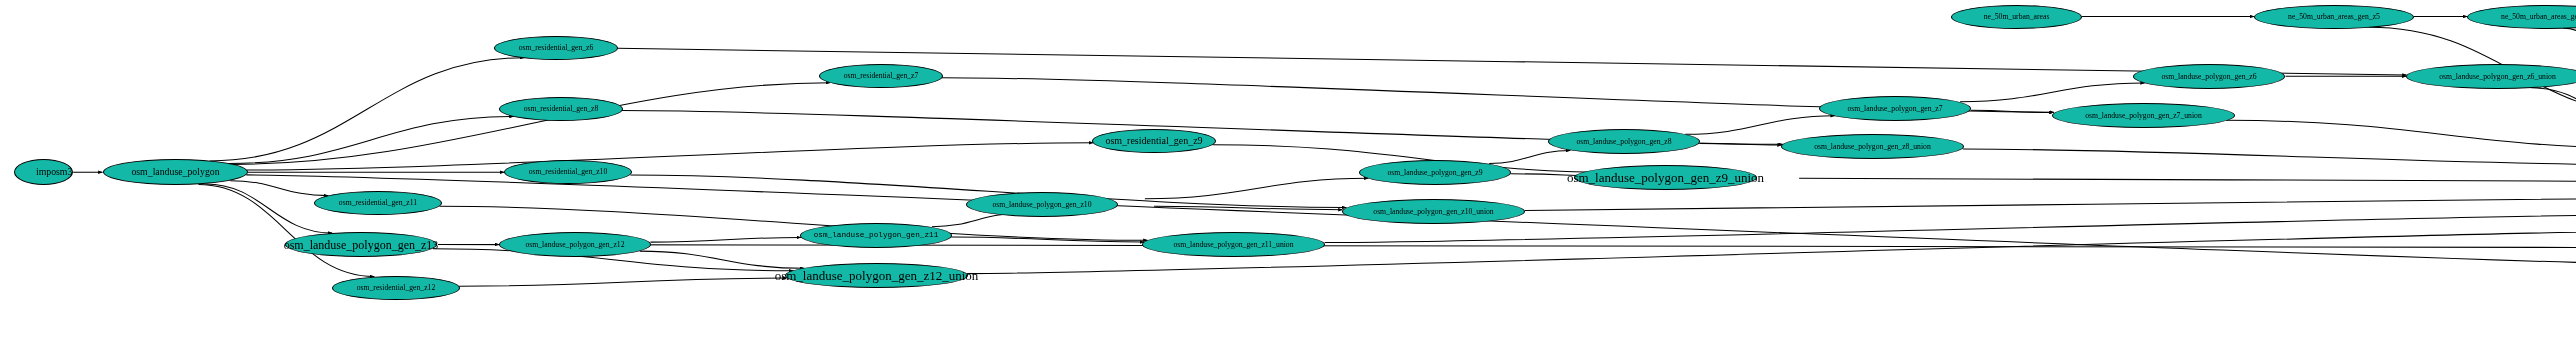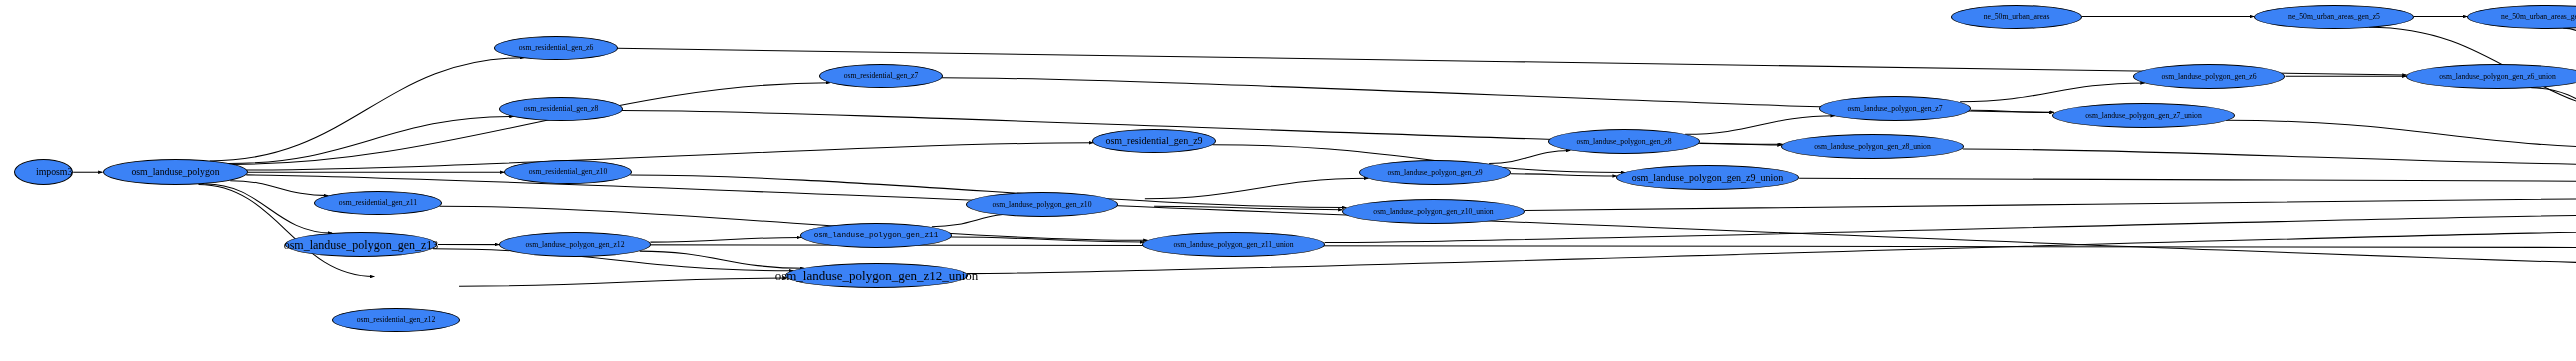--- a/index.html
+++ b/index.html
@@ -30,21 +30,21 @@
     height: 362px;
   }
   .node {
     position: absolute;
     display: flex;
     align-items: center;
     justify-content: center;
     box-sizing: border-box;
     border: 1px solid #000000;
     border-radius: 50%;
-    background: #3b82f6;
+    background: #14b8a6;
     color: #000000;
     white-space: nowrap;
     line-height: 1;
   }
   .node .node-label {
     display: block;
     text-align: center;
   }
 </style>
 </head>
@@ -124,21 +124,21 @@
         </div>
         <div class="node" style="left: 1092px; top: 129px; width: 124px; height: 24px; font-size: 10px;">
           <span class="node-label">osm_residential_gen_z9</span>
         </div>
         <div class="node" style="left: 504px; top: 160px; width: 128px; height: 24px; font-size: 7.7px;">
           <span class="node-label">osm_residential_gen_z10</span>
         </div>
         <div class="node" style="left: 314px; top: 191px; width: 128px; height: 24px; font-size: 7.7px;">
           <span class="node-label">osm_residential_gen_z11</span>
         </div>
-        <div class="node" style="left: 332px; top: 276px; width: 128px; height: 24px; font-size: 7.7px; margin-top: 32px;">
+        <div class="node" style="left: 332px; top: 276px; width: 128px; height: 24px; font-size: 7.7px;">
           <span class="node-label">osm_residential_gen_z12</span>
         </div>
         <div class="node" style="left: 285px; top: 232px; width: 152px; height: 25px; font-size: 12px;">
           <span class="node-label">osm_landuse_polygon_gen_z13</span>
         </div>
         <div class="node" style="left: 499px; top: 232px; width: 152px; height: 25px; font-size: 7.7px;">
           <span class="node-label">osm_landuse_polygon_gen_z12</span>
         </div>
         <div class="node" style="left: 800px; top: 223px; width: 152px; height: 25px; font-size: 7.7px; font-family: Liberation Mono, monospace;">
           <span class="node-label">osm_landuse_polygon_gen_z11</span>
@@ -151,21 +151,21 @@
         </div>
         <div class="node" style="left: 966px; top: 192px; width: 152px; height: 25px; font-size: 7.7px;">
           <span class="node-label">osm_landuse_polygon_gen_z10</span>
         </div>
         <div class="node" style="left: 1342px; top: 199px; width: 183px; height: 25px; font-size: 7.7px;">
           <span class="node-label">osm_landuse_polygon_gen_z10_union</span>
         </div>
         <div class="node" style="left: 1359px; top: 160px; width: 152px; height: 25px; font-size: 7.7px;">
           <span class="node-label">osm_landuse_polygon_gen_z9</span>
         </div>
-        <div class="node" style="left: 1616px; top: 165px; width: 183px; height: 25px; font-size: 10px;">
+        <div class="node" style="left: 1574px; top: 165px; width: 183px; height: 25px; font-size: 13px;">
           <span class="node-label">osm_landuse_polygon_gen_z9_union</span>
         </div>
         <div class="node" style="left: 1548px; top: 129px; width: 152px; height: 25px; font-size: 7.7px;">
           <span class="node-label">osm_landuse_polygon_gen_z8</span>
         </div>
         <div class="node" style="left: 1781px; top: 134px; width: 183px; height: 25px; font-size: 7.7px;">
           <span class="node-label">osm_landuse_polygon_gen_z8_union</span>
         </div>
         <div class="node" style="left: 1819px; top: 96px; width: 152px; height: 25px; font-size: 7.7px;">
           <span class="node-label">osm_landuse_polygon_gen_z7</span>

